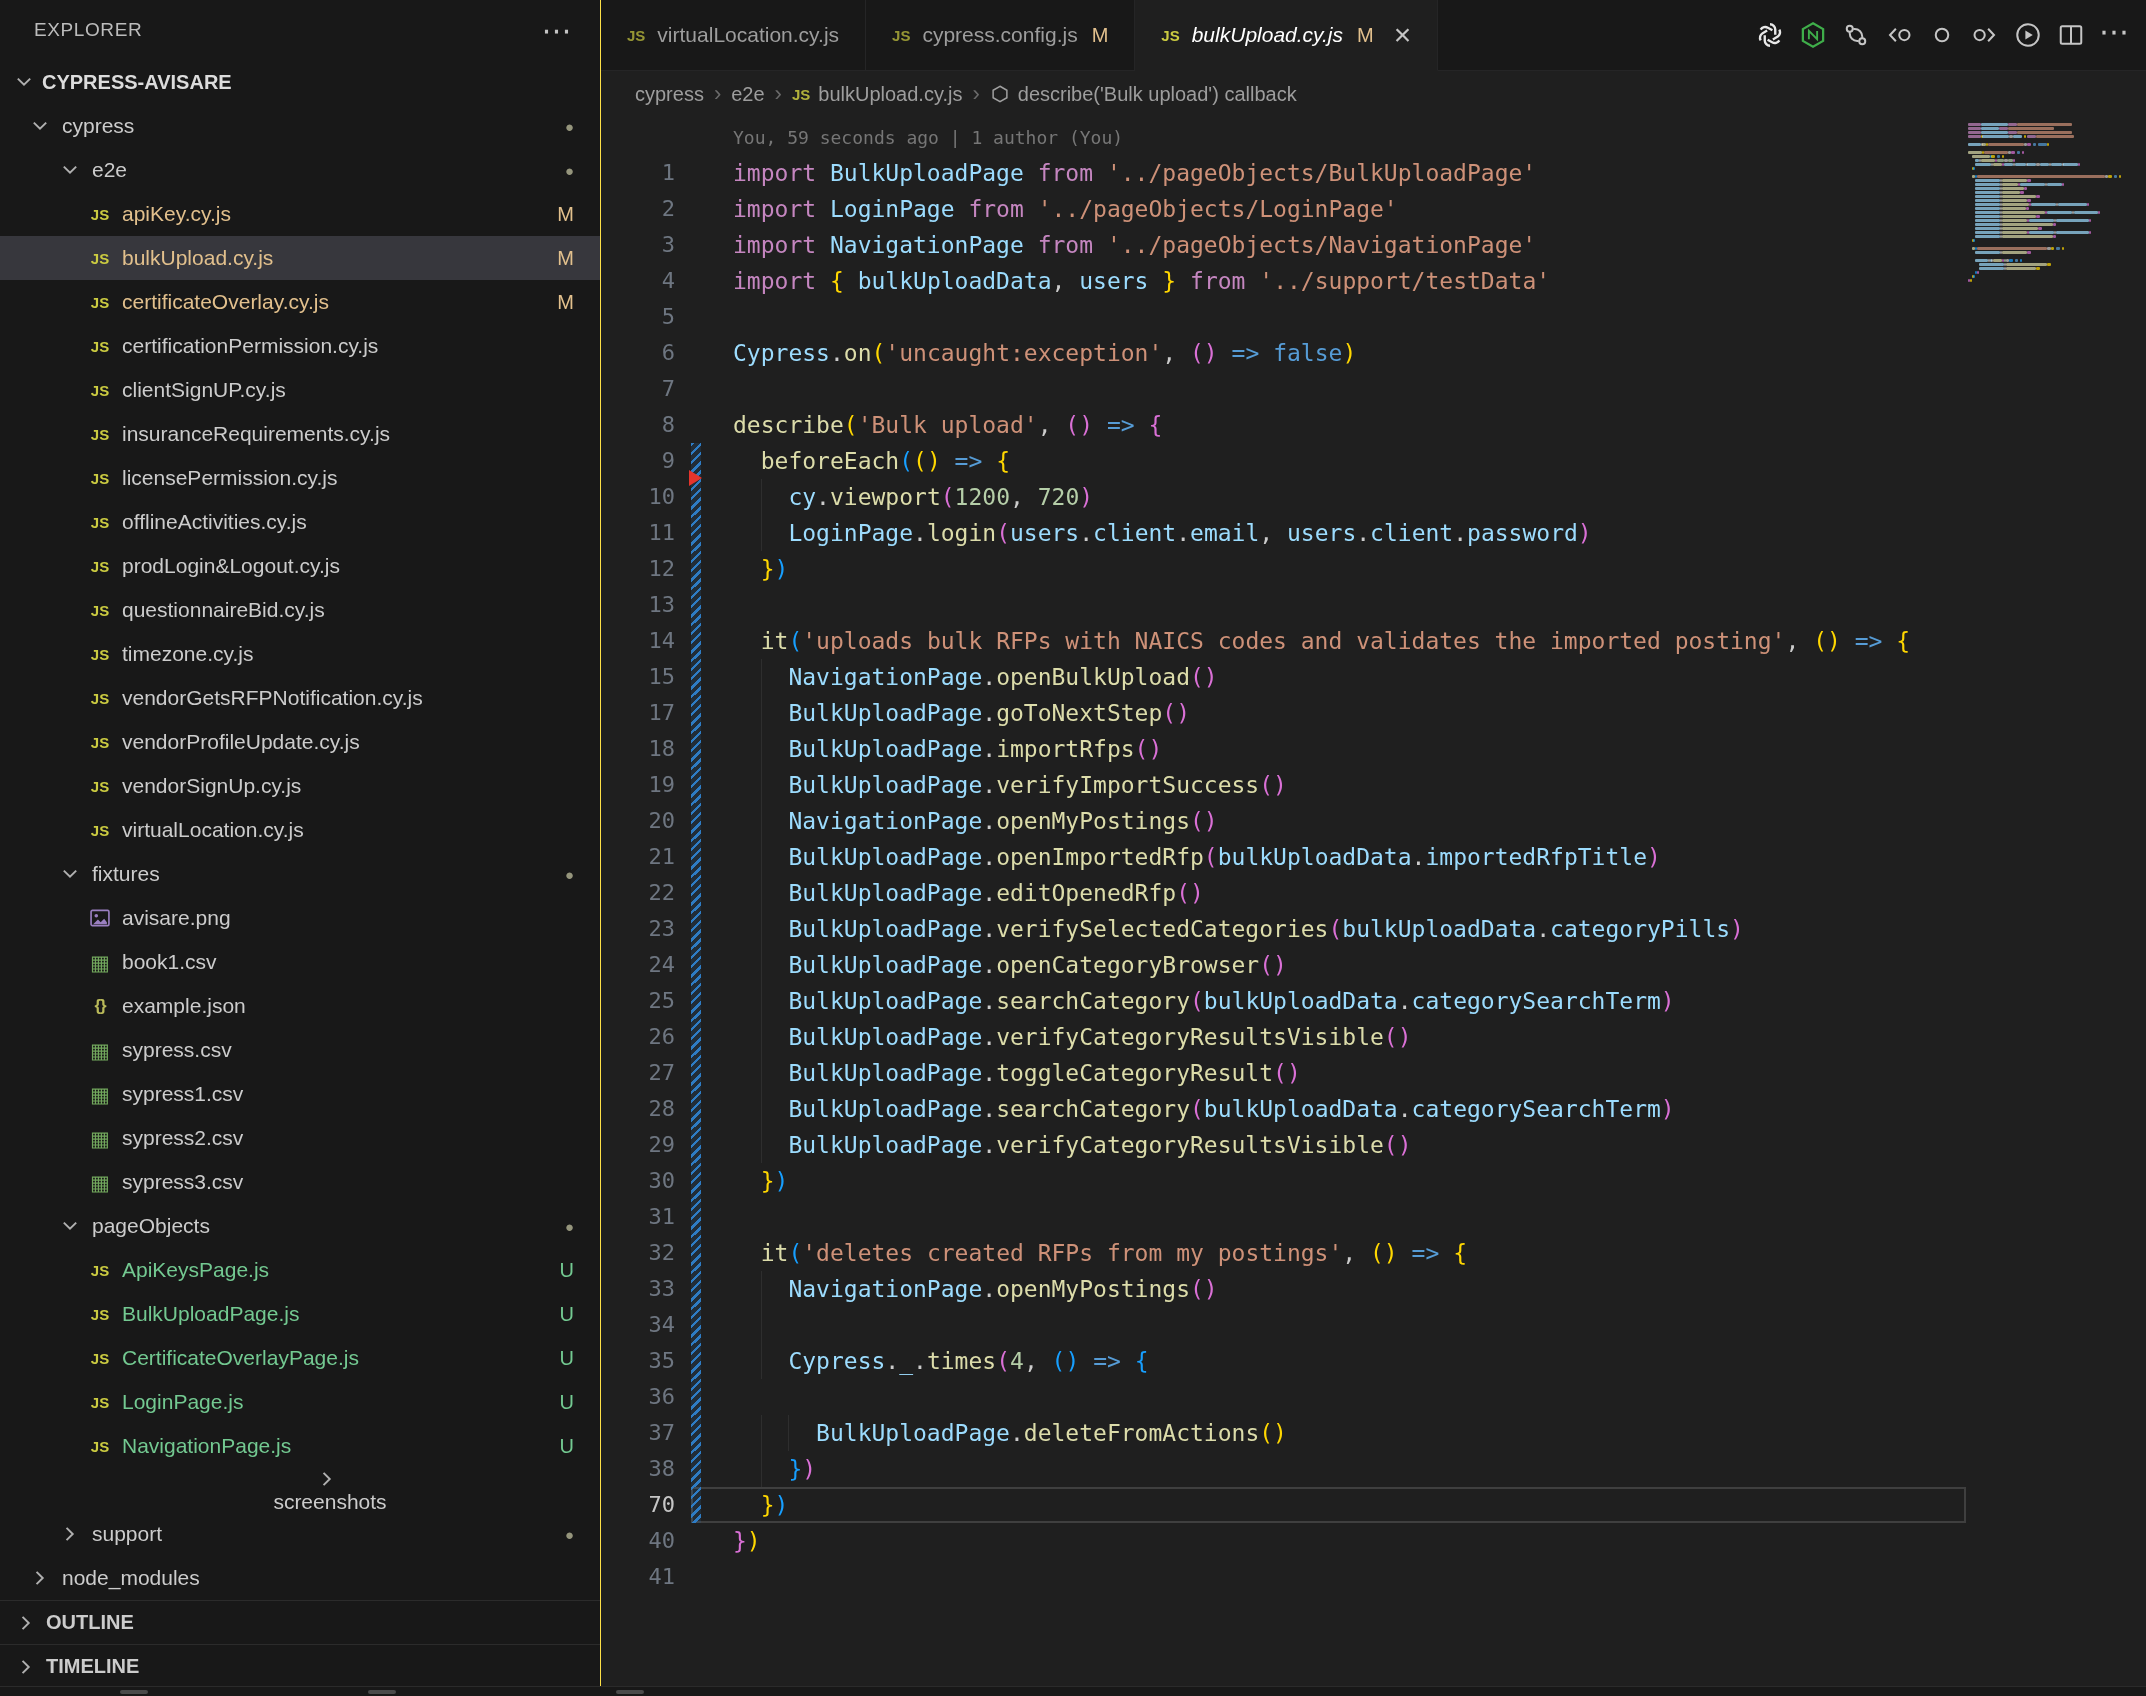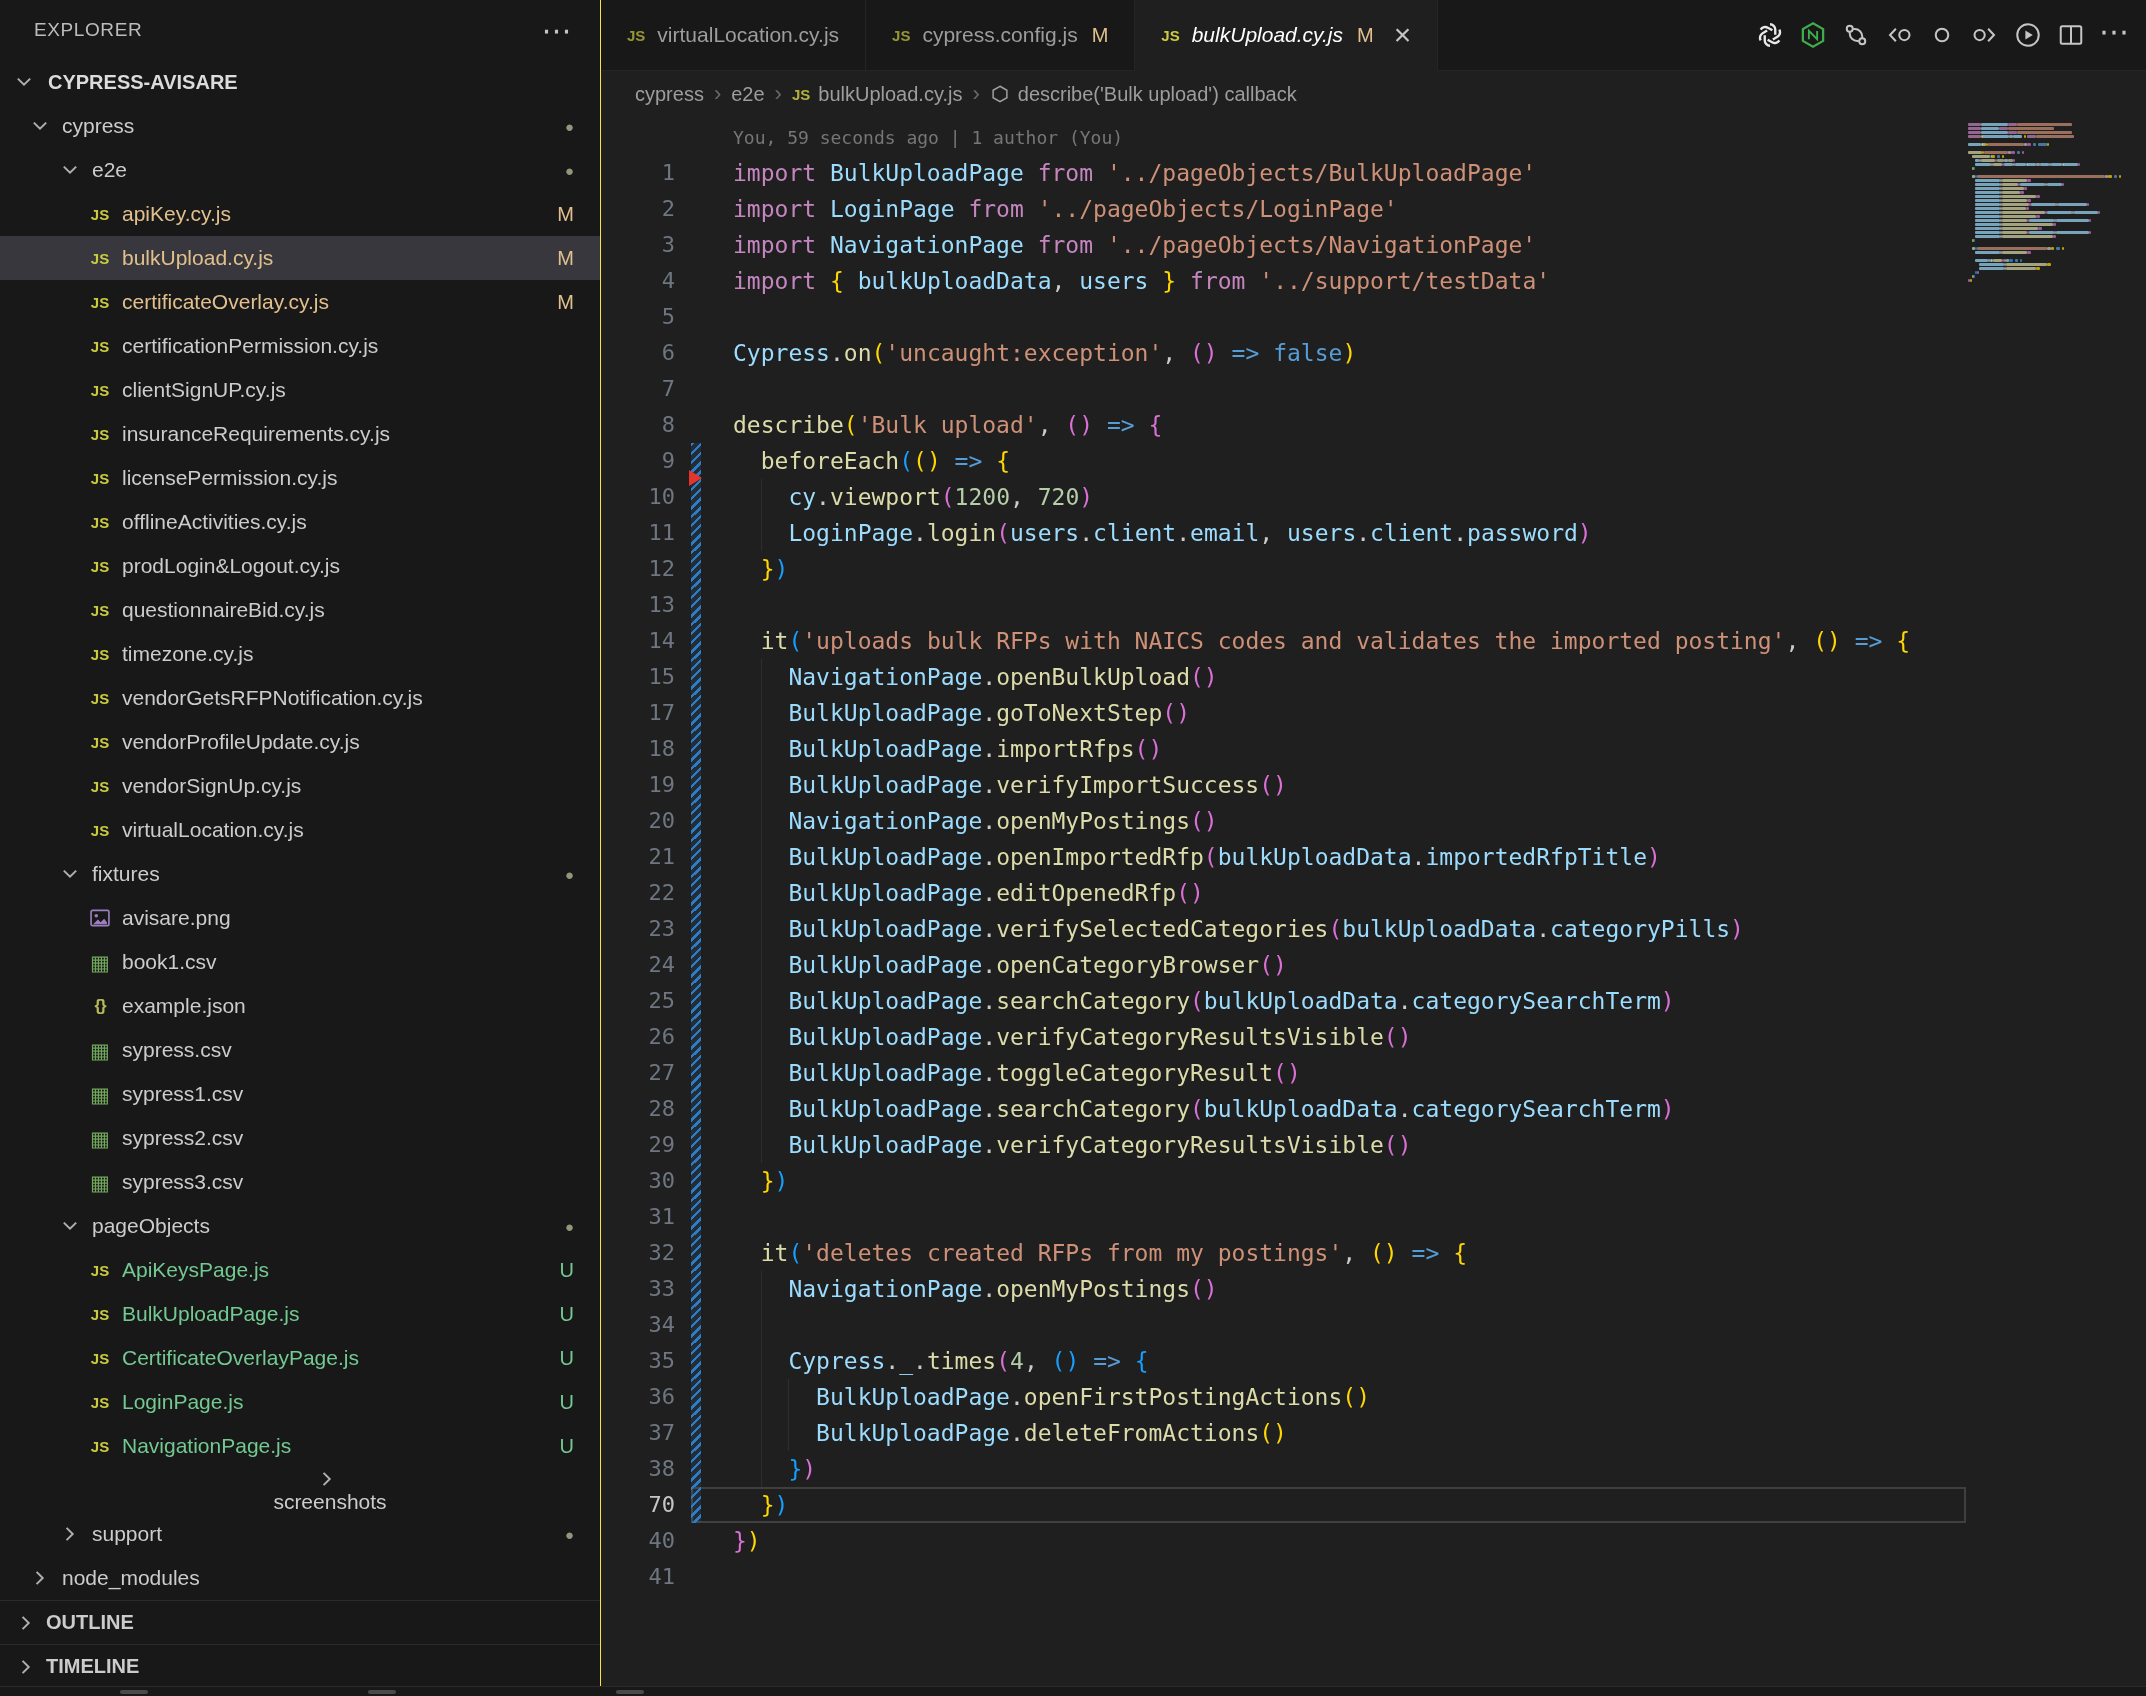--- a/index.html
+++ b/index.html
@@ -3,21 +3,21 @@
 <meta charset="utf-8">
 <style>
   html,body{margin:0;padding:0}
   body{width:2146px;height:1696px;background:#1f1f1f;font-family:"Liberation Sans",sans-serif;overflow:hidden;color:#ccc;user-select:none}
   .app{display:flex;width:100%;height:100%}
 
   
   .sidebar{width:600px;min-width:600px;background:#181818;border-right:1px solid #fde047;display:flex;flex-direction:column;overflow:hidden}
   .sb-header{height:60px;display:flex;align-items:center;padding:0 28px 0 34px;color:#bcbcbc;font-size:19px;letter-spacing:.6px}
   .sb-header .more{margin-left:auto;font-size:30px;color:#c5c5c5;cursor:pointer}
-  .section-header{height:44px;display:flex;align-items:center;font-weight:bold;font-size:20px;color:#dcdcdc;padding-left:8px;gap:8px;cursor:pointer}
+  .section-header{height:44px;display:flex;align-items:center;font-weight:bold;font-size:20px;color:#dcdcdc;padding-left:8px;gap:2px;cursor:pointer}
   .trow{height:44px;display:flex;align-items:center;font-size:21px;color:#ccc;cursor:pointer;white-space:nowrap}
   .trow.sel{background:var(--c-selection_bg)}
   .chev,.fwrap{width:32px;display:flex;align-items:center;justify-content:center;flex:none}
   .js-ic{font-weight:bold;font-size:15px;color:#cbcb41;font-family:"Liberation Sans",sans-serif}
   .csv-ic{color:#71a65c;font-size:21px;line-height:1}
   .json-ic{color:#b9b959;font-weight:bold;font-size:17px;letter-spacing:-1px}
   .tlabel{margin-left:6px}
   .tlabel.modified{color:var(--c-modified)}
   .tlabel.untracked{color:var(--c-untracked)}
   .dotbadge{margin-left:auto;margin-right:26px;color:var(--c-dot);font-size:15px}
@@ -686,21 +686,20 @@
             <div class="ln">35</div>
             <div class="lbody">
               <div class="diff chg"></div>
               <div class="ctext"><i class="guide" style="left: 59.7px;"></i><span class="tk-d">    </span><span class="tk-i">Cypress</span><span class="tk-d">.</span><span class="tk-i">_</span><span class="tk-d">.</span><span class="tk-f">times</span><span class="tk-2">(</span><span class="tk-n">4</span><span class="tk-d">, </span><span class="tk-3">()</span><span class="tk-d"> </span><span class="tk-a">=&gt;</span><span class="tk-d"> </span><span class="tk-3">{</span></div>
             </div>
           </div>
           <div class="crow">
             <div class="ln">36</div>
             <div class="lbody">
               <div class="diff chg"></div>
-              <div class="ctext"><i class="guide" style="left: 59.7px;"></i><i class="guide" style="left: 87.4px;"></i><span class="tk-d">      </span><span class="tk-i">BulkUploadPage</span><span class="tk-d">.</span><span class="tk-f">openFirstPostingActions</span><span class="tk-1">()</span></div>
             </div>
           </div>
           <div class="crow">
             <div class="ln">37</div>
             <div class="lbody">
               <div class="diff chg"></div>
               <div class="ctext"><i class="guide" style="left: 59.7px;"></i><i class="guide" style="left: 87.4px;"></i><span class="tk-d">      </span><span class="tk-i">BulkUploadPage</span><span class="tk-d">.</span><span class="tk-f">deleteFromActions</span><span class="tk-1">()</span></div>
             </div>
           </div>
           <div class="crow">

